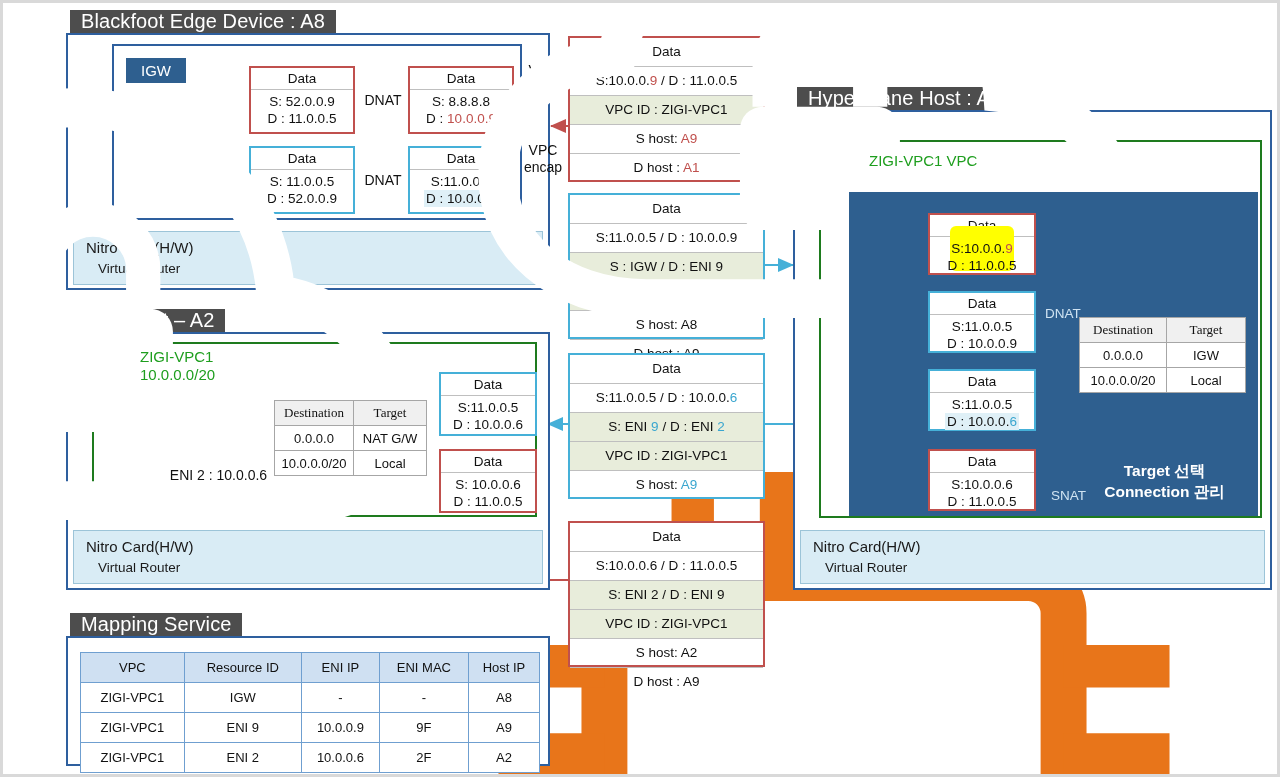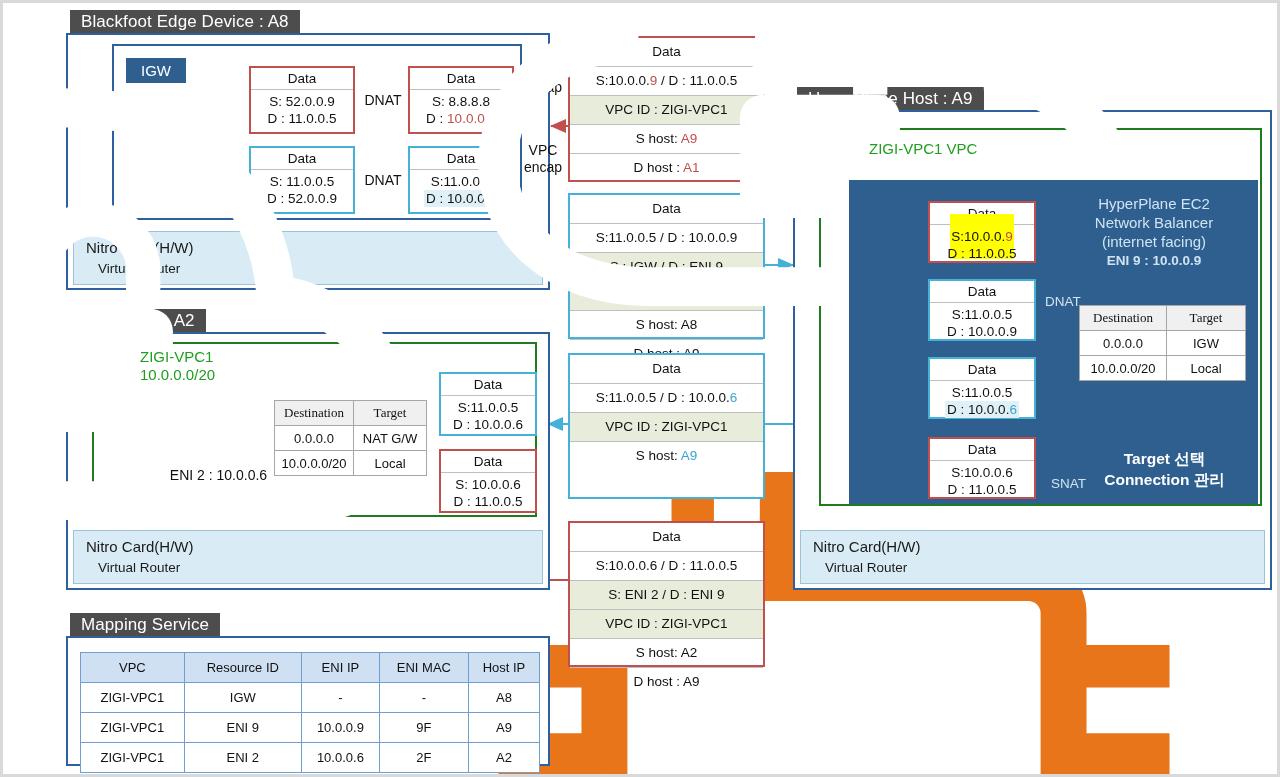--- a/index.html
+++ b/index.html
@@ -3,21 +3,21 @@
 <meta charset="utf-8">
 <style>
   html,body{margin:0;padding:0;background:#ffffff;}
   body{font-family:"Liberation Sans","DejaVu Sans",sans-serif;}
   #stage{position:relative;width:1280px;height:777px;background:#ffffff;overflow:hidden;}
   #stage::after{content:"";position:absolute;inset:0;border:3px solid #d9d9d9;pointer-events:none;box-sizing:border-box;}
 
   .abs{position:absolute;box-sizing:border-box;}
 
   
-  .tab{background:#4d4d4d;color:#ffffff;font-size:17px;line-height:23px;height:23px;
+  .tab{background:#4d4d4d;color:#ffffff;font-size:20px;line-height:23px;height:23px;
        padding:0 11px;white-space:nowrap;letter-spacing:.1px;}
 
   
   .panel{border:2px solid #2e5f9e;background:#ffffff;}
   .nitro{background:#d9ecf5;border:1px solid #9cc4d8;}
   .nitro .n1{font-size:15px;color:#1a1a1a;position:absolute;left:12px;top:7px;}
   .nitro .n2{font-size:13.5px;color:#1a1a1a;position:absolute;left:24px;top:29px;}
 
   
   .innerbox{border:2px solid #2e5f9e;background:#ffffff;}
@@ -312,57 +312,54 @@
     <div class="r olive">VPC ID : ZIGI-VPC1</div>
     <div class="r">S host: A8</div>
     <div class="r">D host : A9</div>
   </div>
 
   <div class="abs ptab cy" style="left:568px;top:353px;width:197px;height:146px;">
     <div class="r">Data</div>
     <div class="r">
       <span>S:11.0.0.5 / D : 10.0.0.</span><span class="cyan">6</span>
     </div>
+    <div class="r olive">
+      <span>S: ENI </span><span class="cyan">9</span><span> / D : ENI </span><span class="cyan">2</span>
+    </div>
     <div class="r olive">VPC ID : ZIGI-VPC1</div>
     <div class="r">
       <span>S host: </span><span class="cyan">A9</span>
     </div>
   </div>
 
   <div class="abs ptab" style="left:568px;top:521px;width:197px;height:146px;">
     <div class="r">Data</div>
     <div class="r">S:10.0.0.6 / D : 11.0.0.5</div>
     <div class="r olive">S: ENI 2 / D : ENI 9</div>
     <div class="r olive">VPC ID : ZIGI-VPC1</div>
     <div class="r">S host: A2</div>
     <div class="r">D host : A9</div>
   </div>
 
   <div class="abs tab" style="left:797px;top:87px;">HyperPlane Host : A9</div>
 
   <div class="abs panel" style="left:793px;top:110px;width:479px;height:480px;">
 
-    <div class="abs vpcbox" style="left:24px;top:16px;width:443px;height:378px;">
+    <div class="abs vpcbox" style="left:24px;top:28px;width:443px;height:378px;">
       <div class="abs vpcicon" style="left:-1px;top:-1px;width:40px;height:40px;">
         <svg viewBox="0 0 34 34" width="30" height="30" style="position:static;overflow:visible;">
           <path d="M8.5 23 C4.6 23 2 20.6 2 17.6 C2 14.8 4.3 12.5 7.2 12.4 C8 8.6 11.4 5.8 15.4 5.8 C20 5.8 23.8 9.4 24.1 14 C27 14.3 29.3 16.7 29.3 19.6 C29.3 21.5 28 23 26 23 Z" fill="none" stroke="#ffffff" stroke-width="1.7"></path>
           <rect x="12.6" y="14.6" width="7" height="5.4" rx="1" fill="#ffffff"></rect>
           <path d="M13.9 14.6 v-1.7 a2.2 2.2 0 0 1 4.4 0 v1.7" fill="none" stroke="#ffffff" stroke-width="1.5"></path>
         </svg>
       </div>
       <div class="abs vpclabel" style="left:48px;top:10px;">ZIGI-VPC1 VPC</div>
 
       <div class="abs hpblue" style="left:28px;top:50px;width:409px;height:324px;">
 
-        <div class="abs hptext" style="left:205px;top:14px;width:200px;">
-          <div>HyperPlane EC2</div>
-          <div>Network Balancer</div>
-          <div>(internet facing)</div>
-          <div style="font-weight:bold;font-size:13.5px;">ENI 9 : 10.0.0.9</div>
-        </div>
 
         <table class="rt abs" style="left:230px;top:125px;">
           <tbody>
               <tr>
             <td class="h" style="width:86px;">Destination</td>
             <td class="h" style="width:78px;">Target</td>
           </tr>
           <tr>
             <td>0.0.0.0</td>
             <td>IGW</td>
@@ -379,21 +376,21 @@
           <div>Connection 관리</div>
         </div>
 
         <div class="abs natlbl" style="left:196px;top:114px;">DNAT</div>
         <div class="abs natlbl" style="left:202px;top:296px;">SNAT</div>
 
         <div class="abs dbox" style="left:79px;top:21px;width:108px;height:62px;">
           <div class="hd">Data</div>
           <div class="bd">
             <div>
-              <span class="hl" style="padding:15px 1px;"><span>S:</span><span>10.0.0.</span><span class="red">9</span></span>
+              <span class="hl" style="padding:15px 1px;border-radius:6px;"><span>S:</span><span>10.0.0.</span><span class="red">9</span></span>
             </div>
             <div>D : 11.0.0.5</div>
           </div>
         </div>
 
         <div class="abs dbox cy" style="left:79px;top:99px;width:108px;height:62px;">
           <div class="hd">Data</div>
           <div class="bd">
             <div>S:11.0.0.5</div>
             <div>D : 10.0.0.9</div>

